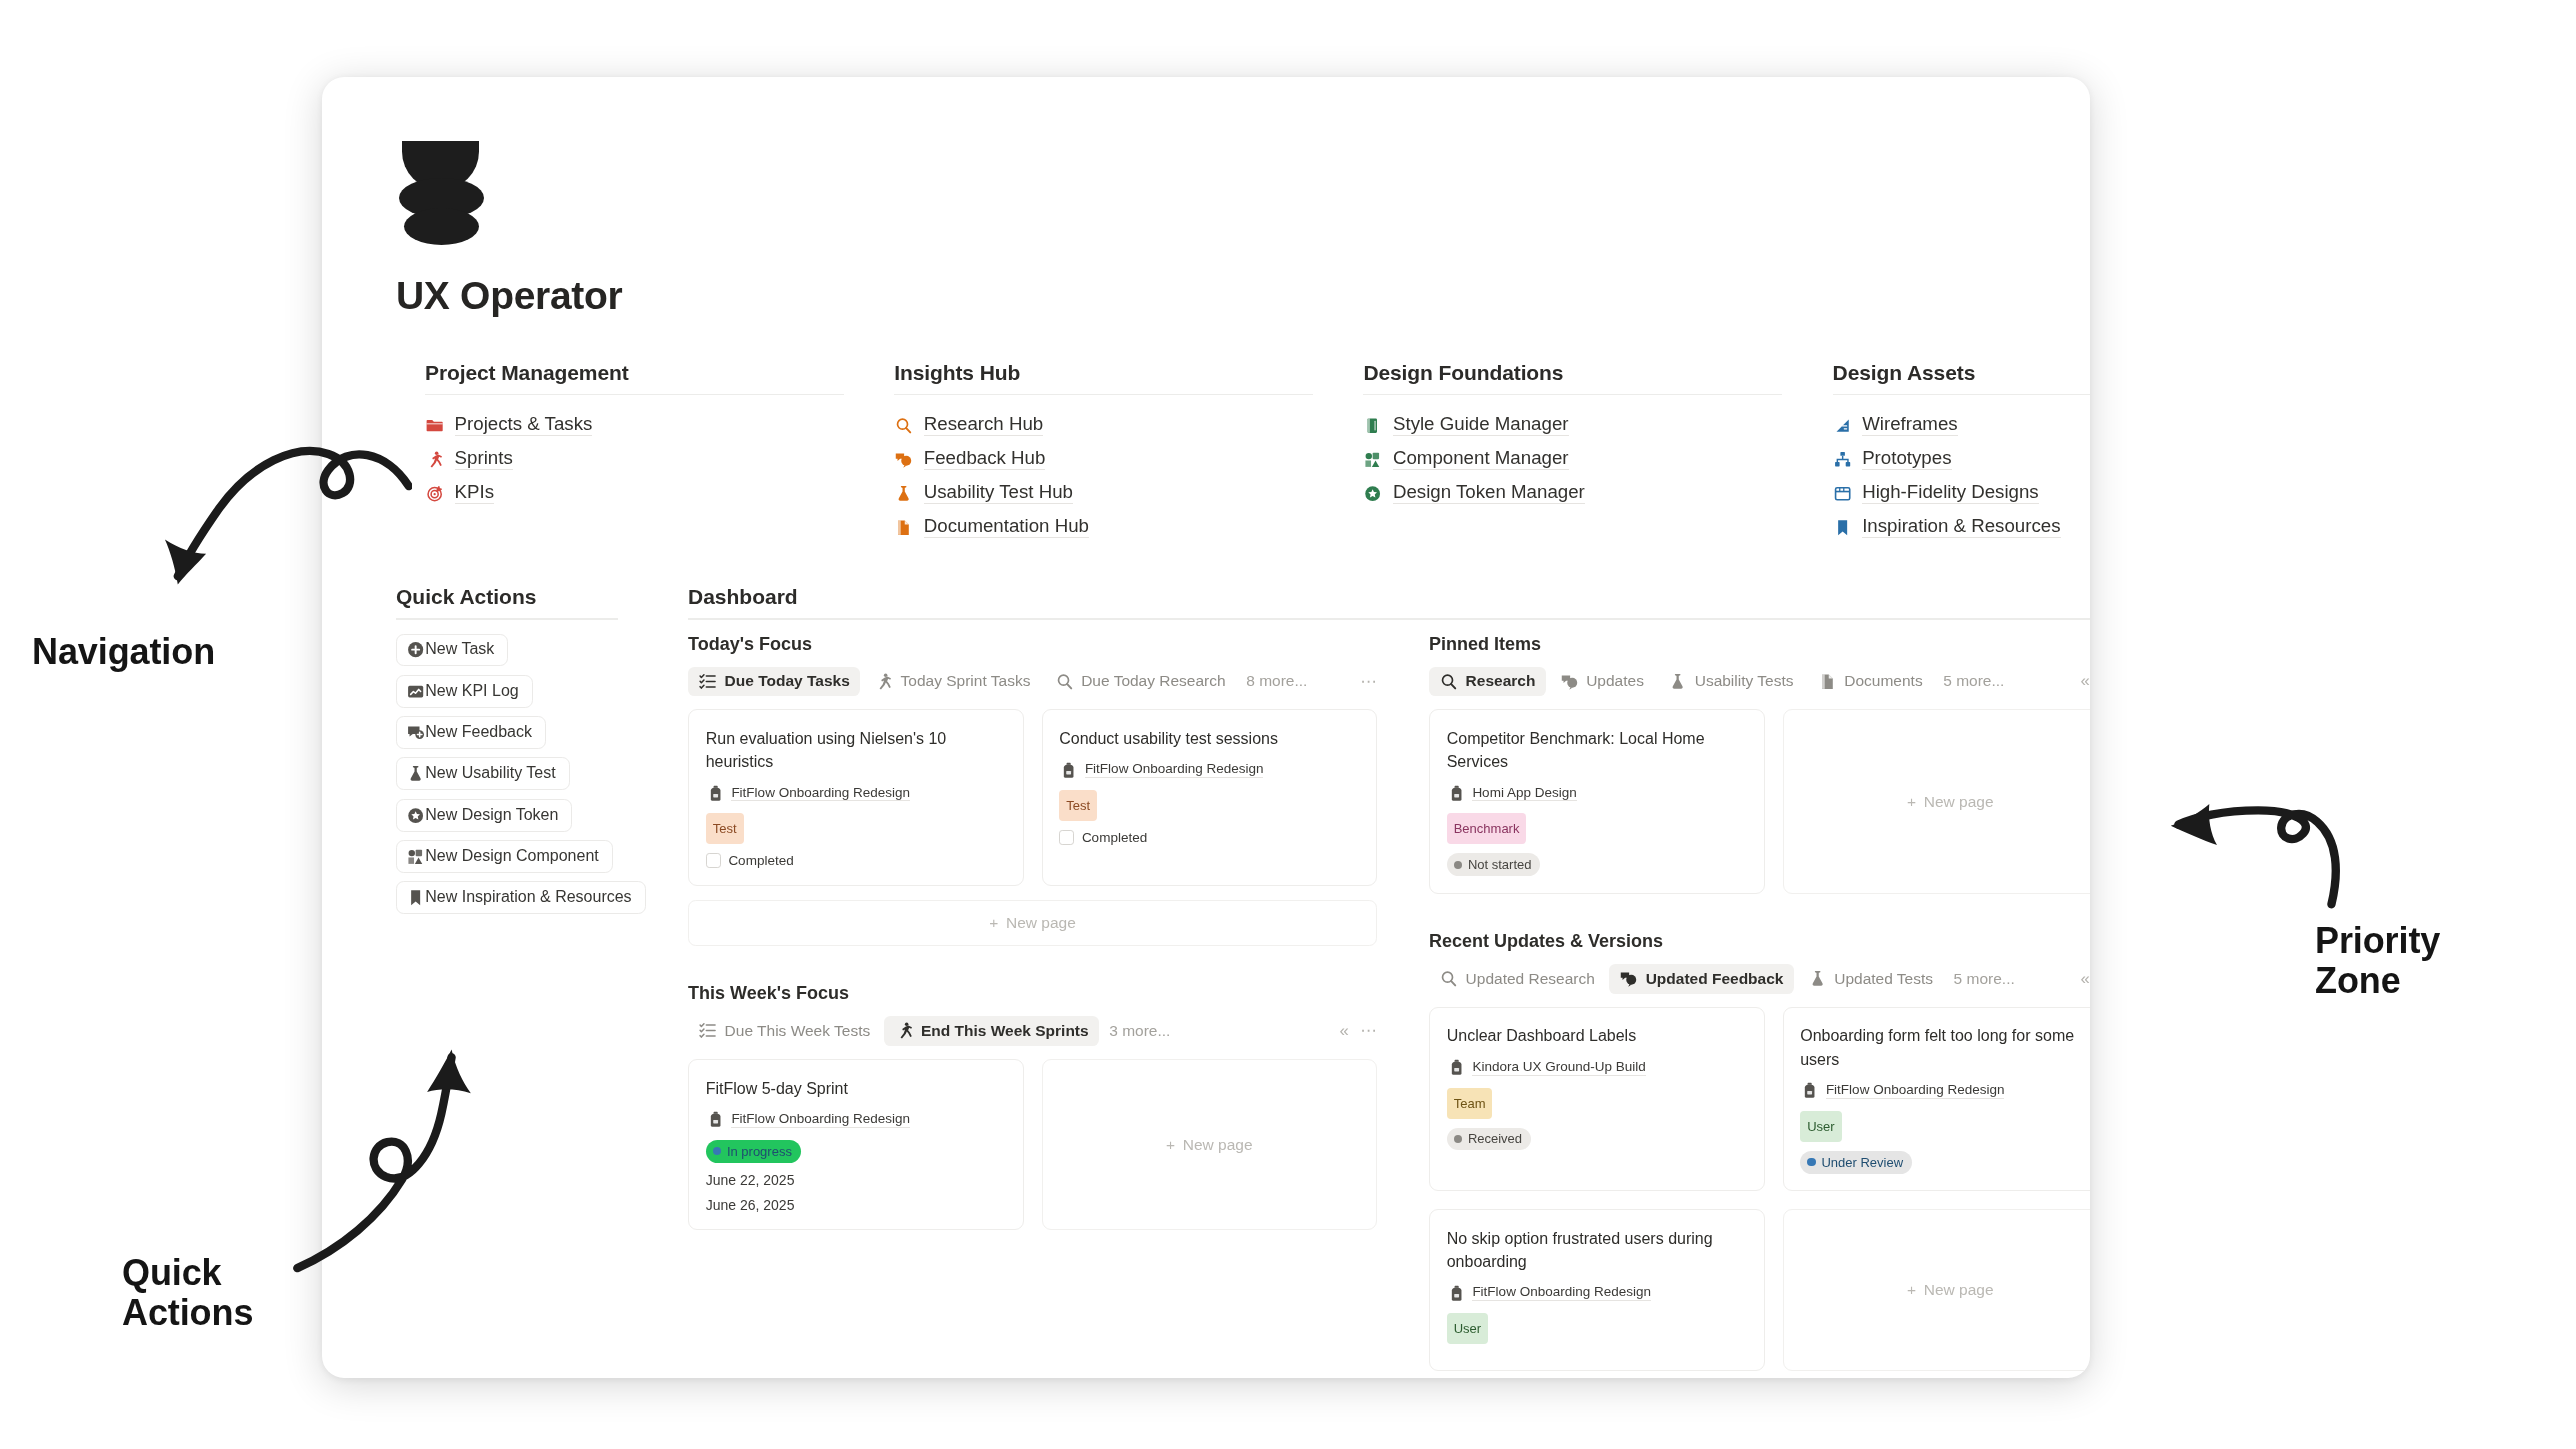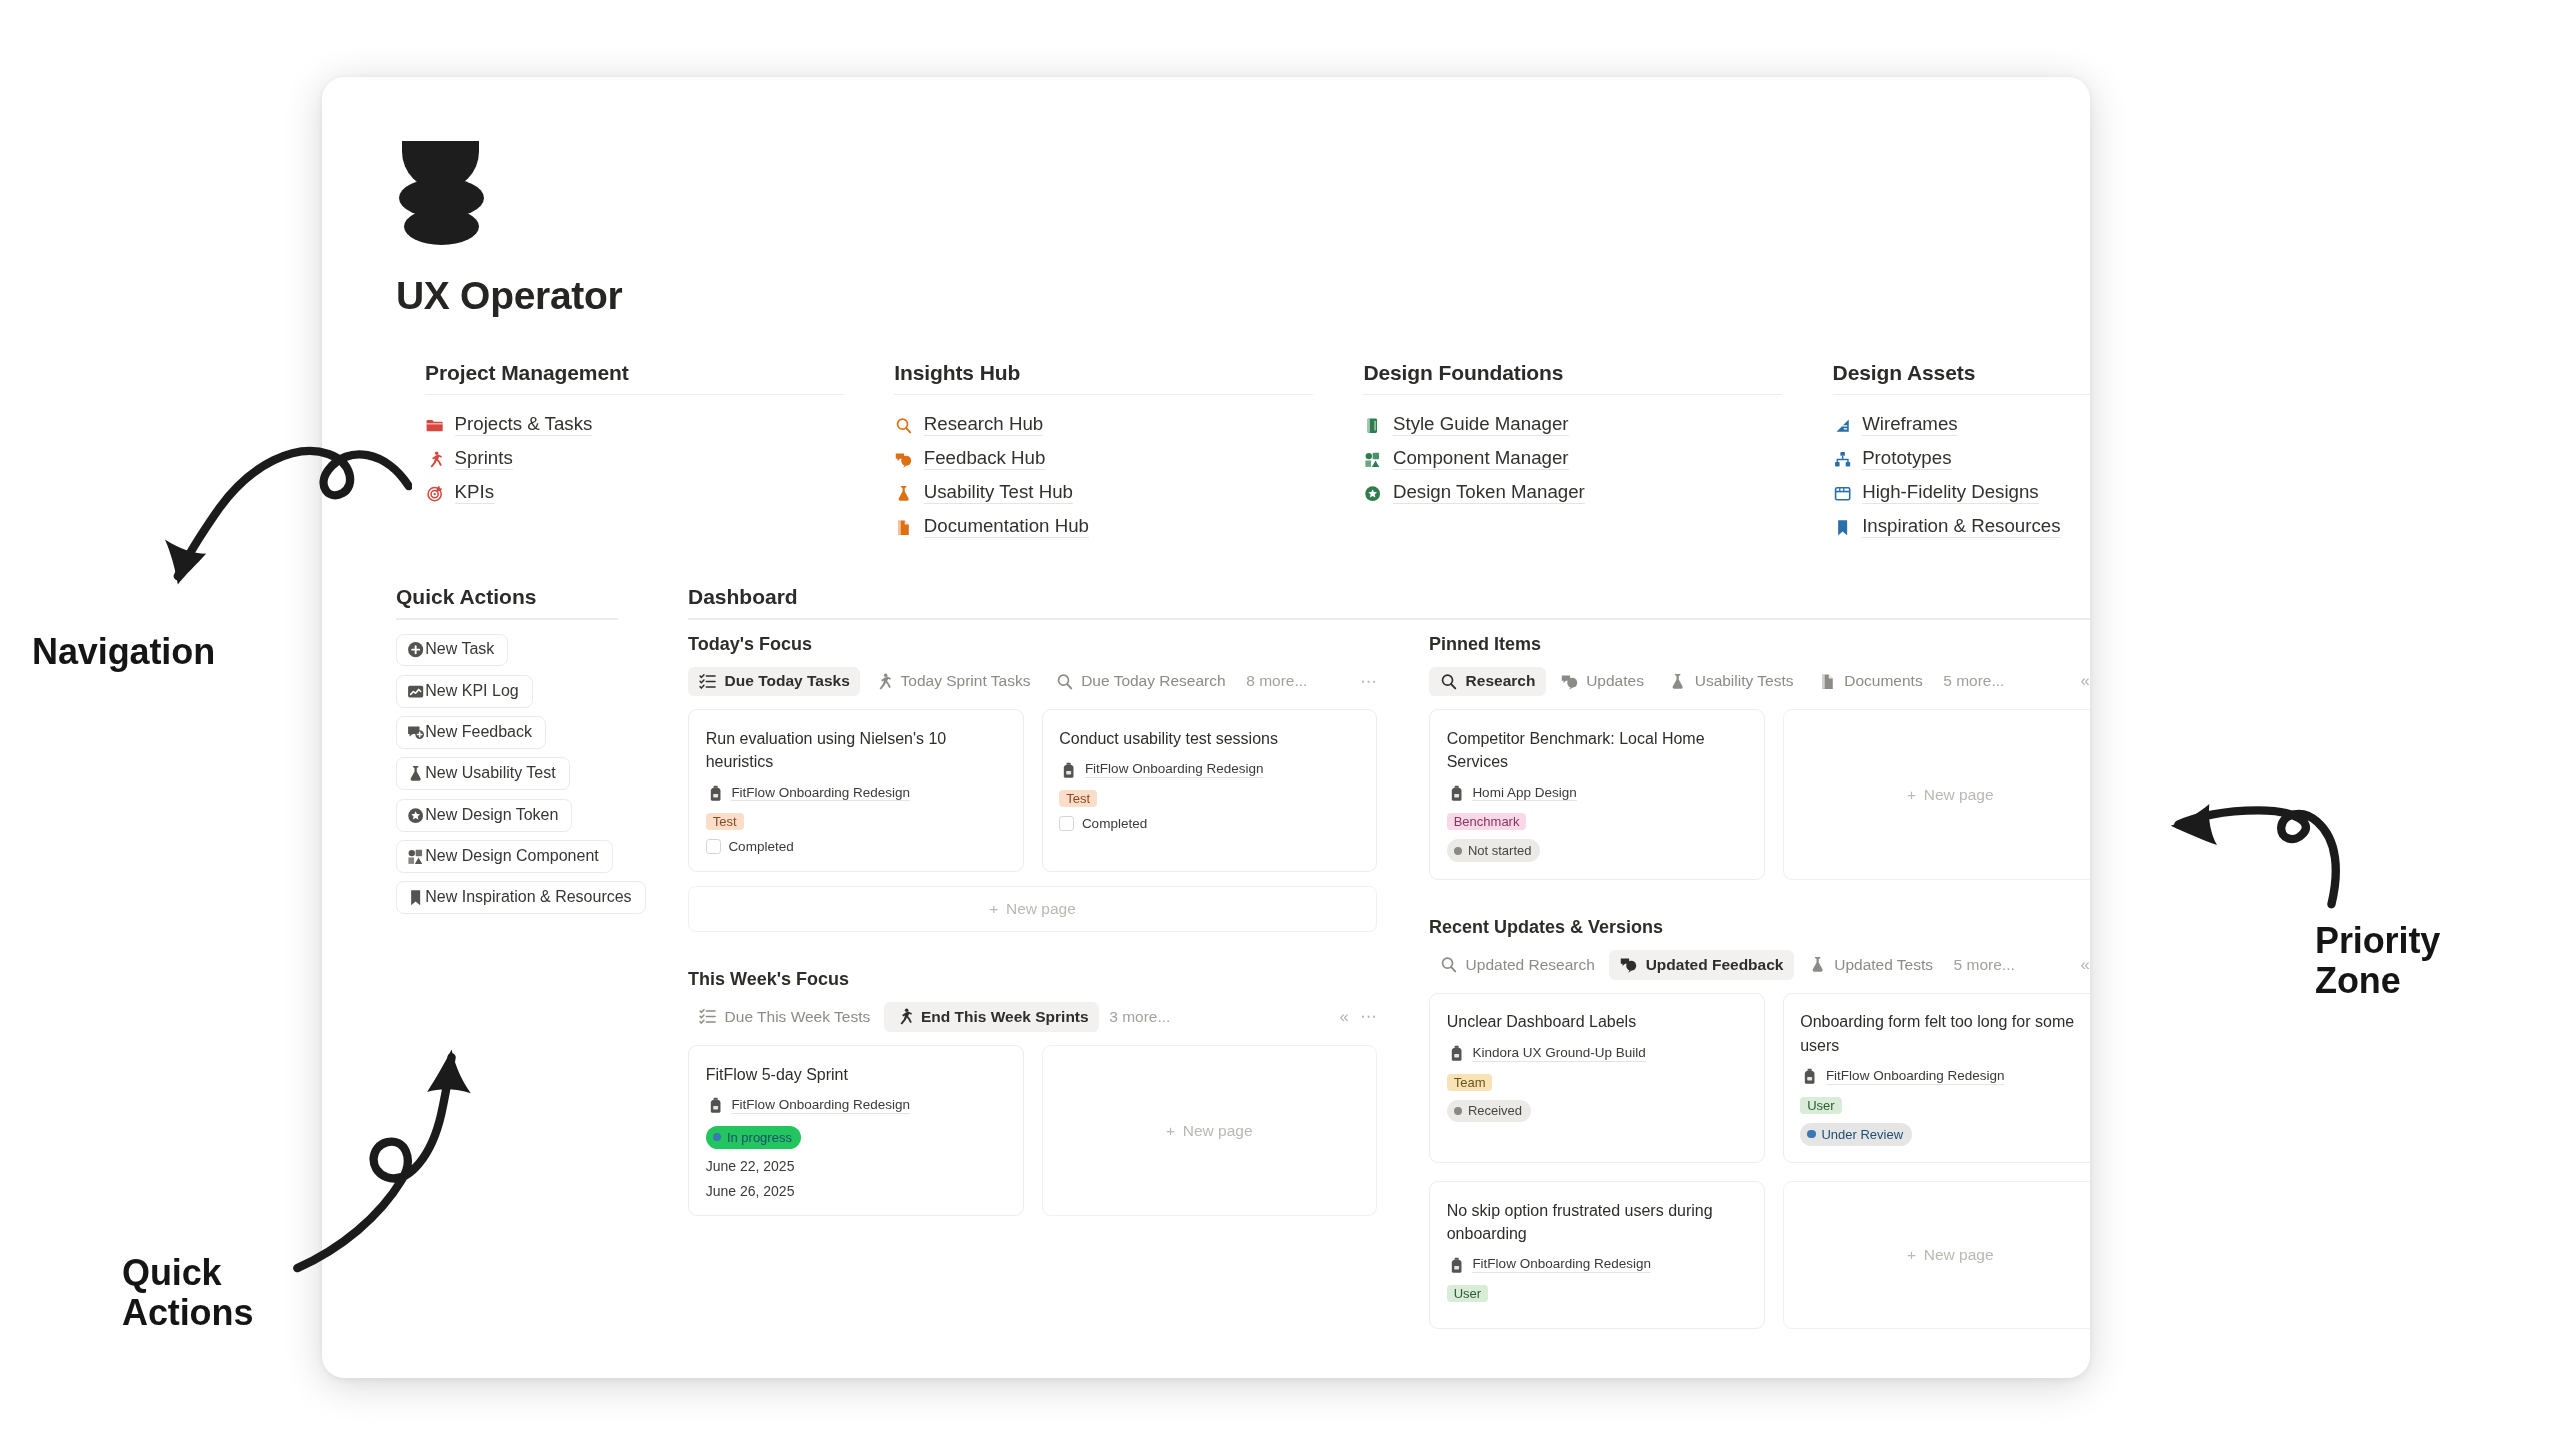--- a/index.html
+++ b/index.html
@@ -102,21 +102,21 @@
   .cards { display:grid; grid-template-columns: 1fr 1fr; gap: 18px; }
   .card {
     border:1.3px solid #eeedeb; border-radius:9px; padding: 16.7px 16.7px 16.7px 16.7px;
     background:#fff; min-height: 140px;
   }
   .card .ttl { font-size:16px; color:#2e2d2a; line-height:1.45; margin-bottom:10.3px; }
   .card .proj { display:flex; align-items:center; gap:6.4px; margin-bottom:10.3px; }
   .card .proj .pl {
     font-size:13.5px; color:#3b3a37; border-bottom:1.3px solid #e6e4e1; padding-bottom:1.3px; line-height:1;
   }
-  .pill { display:inline-block; font-size:13px; border-radius:3.9px; padding:1px 7px; margin-bottom:9px; }
+  .pill { display:inline-block; font-size:13px; border-radius:3.9px; padding:8px 7px; margin-bottom:9px; }
   .statuspill {
     display:inline-flex; align-items:center; gap:5.8px;
     font-size:13px; border-radius:643px; padding:3.9px 9px 3.9px 7px;
   }
   .dot { width:8.4px; height:8.4px; border-radius:50%; display:block; }
   .chk { display:flex; align-items:center; gap:7.7px; }
   .chkbox { width:15px; height:15px; border:1.3px solid #d7d5d1; border-radius:3.2px; background:#fff; }
   .chk .cl { font-size:13.5px; color:#3b3a37; }
   .dates { font-size:14px; color:#3b3a37; margin-top:9px; }
 

